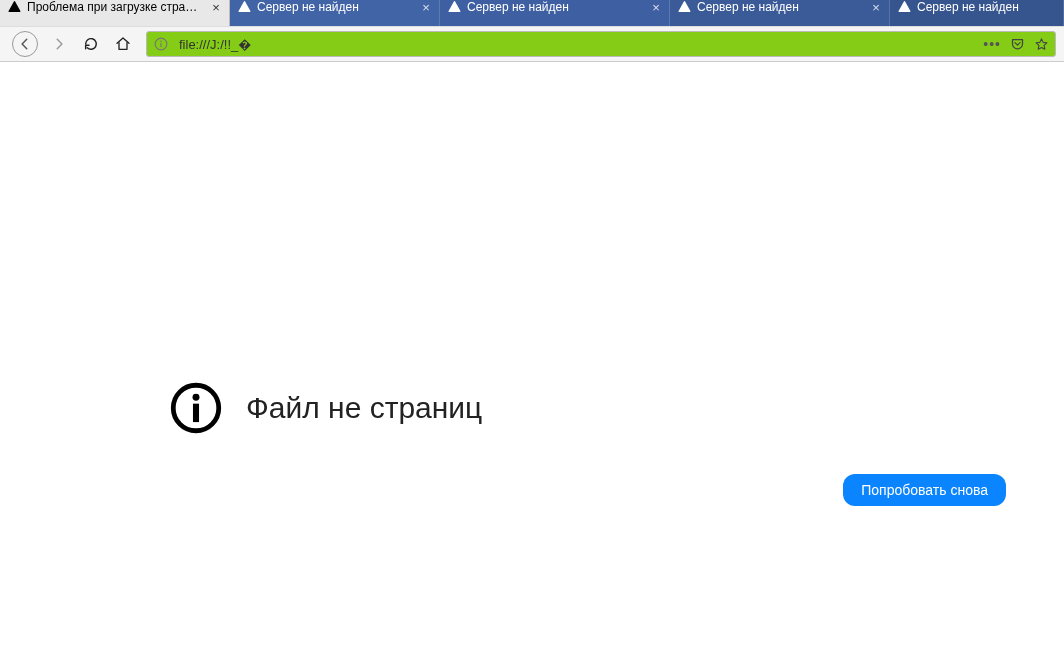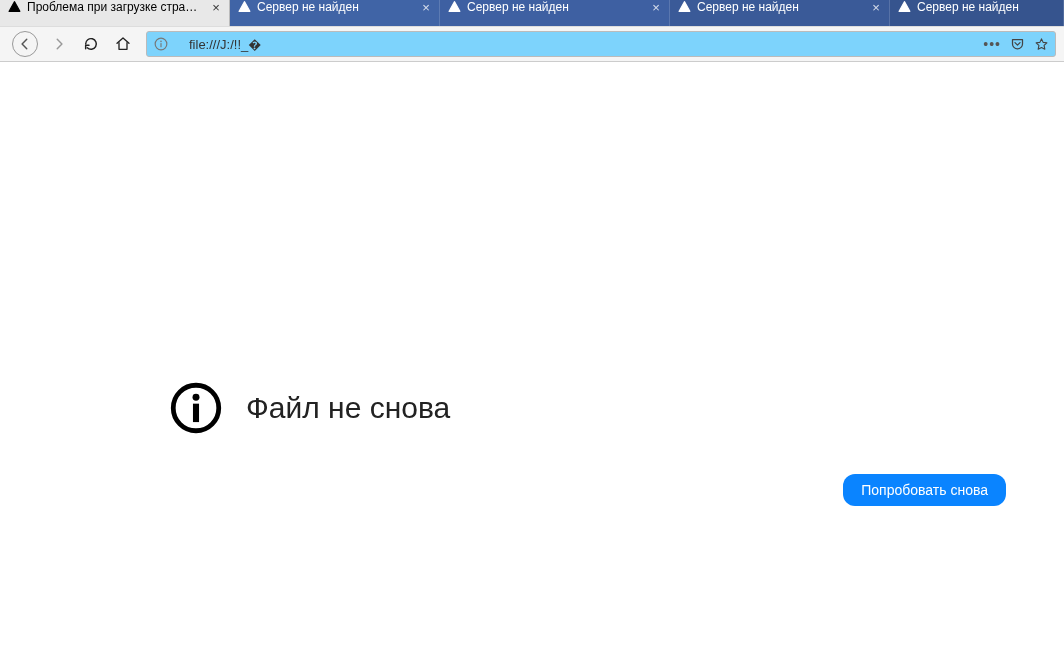--- a/index.html
+++ b/index.html
@@ -10,21 +10,21 @@
   .tab.inactive { color: #fff; border-right: 1px solid rgba(255,255,255,.15); }
   .tab-label { flex: 1 1 auto; white-space: nowrap; overflow: hidden; text-overflow: ellipsis; }
   .tab .close { width: 14px; height: 14px; display: flex; align-items: center; justify-content: center; font-size: 13px; opacity: .8; }
   .tab.active .icon svg path { stroke: #000; fill: #000; }
   .tab.inactive .icon svg path { stroke: #fff; fill: #fff; }
 
   .toolbar { display: flex; align-items: center; height: 36px; background: #f5f5f5; border-top: 1px solid #ddd; border-bottom: 1px solid #ccc; padding: 0 8px; gap: 8px; }
   .nav-buttons { display: flex; align-items: center; gap: 10px; padding: 0 4px; }
   .nav-btn { width: 22px; height: 22px; display: flex; align-items: center; justify-content: center; color: #666; }
   .nav-btn.circle { border: 1px solid #999; border-radius: 50%; width: 26px; height: 26px; }
-  .urlbar { flex: 1; display: flex; align-items: center; height: 26px; background: #7dd3fc; border: 1px solid #bbb; border-radius: 3px; padding: 0 6px; gap: 20px; }
+  .urlbar { flex: 1; display: flex; align-items: center; height: 26px; background: #84cc16; border: 1px solid #bbb; border-radius: 3px; padding: 0 6px; gap: 10px; }
   .urlbar .info-icon { width: 16px; height: 16px; display: flex; align-items: center; justify-content: center; color: #777; }
   .url-text { flex: 1; font-size: 13px; color: #333; border: none; outline: none; background: transparent; font-family: inherit; }
   .urlbar .right-icons { display: flex; gap: 8px; align-items: center; color: #555; }
   .right-icons .dots { font-size: 14px; letter-spacing: 1px; }
   .right-icons .icon { width: 16px; height: 16px; display: flex; align-items: center; justify-content: center; }
 
   .content { position: relative; width: 100%; height: calc(648px - 26px - 36px); background: #fff; }
   .error-container { position: absolute; left: 170px; top: 320px; width: 860px; }
   .error-header { display: flex; align-items: center; gap: 24px; }
   .big-info { width: 52px; height: 52px; }
@@ -141,21 +141,21 @@
 <div class="content">
   <div class="error-container">
     <div class="error-header">
       <span class="big-info">
         <svg width="52" height="52" viewBox="0 0 24 24">
             <circle cx="12" cy="12" r="10.5" stroke="#000" stroke-width="2.2" fill="none"></circle>
             <circle cx="12" cy="7" r="1.6" fill="#000"></circle>
             <rect x="10.6" y="10" width="2.8" height="8.5" fill="#000"></rect>
           </svg>
       </span>
-      <h1 class="error-title">Файл не снова</h1>
+      <h1 class="error-title">Файл не страниц</h1>
     </div>
     <div class="error-body">
       <div class="retry-row">
         <button class="retry-btn">Попробовать снова</button>
       </div>
     </div>
   </div>
 </div>
 
 </body></html>

